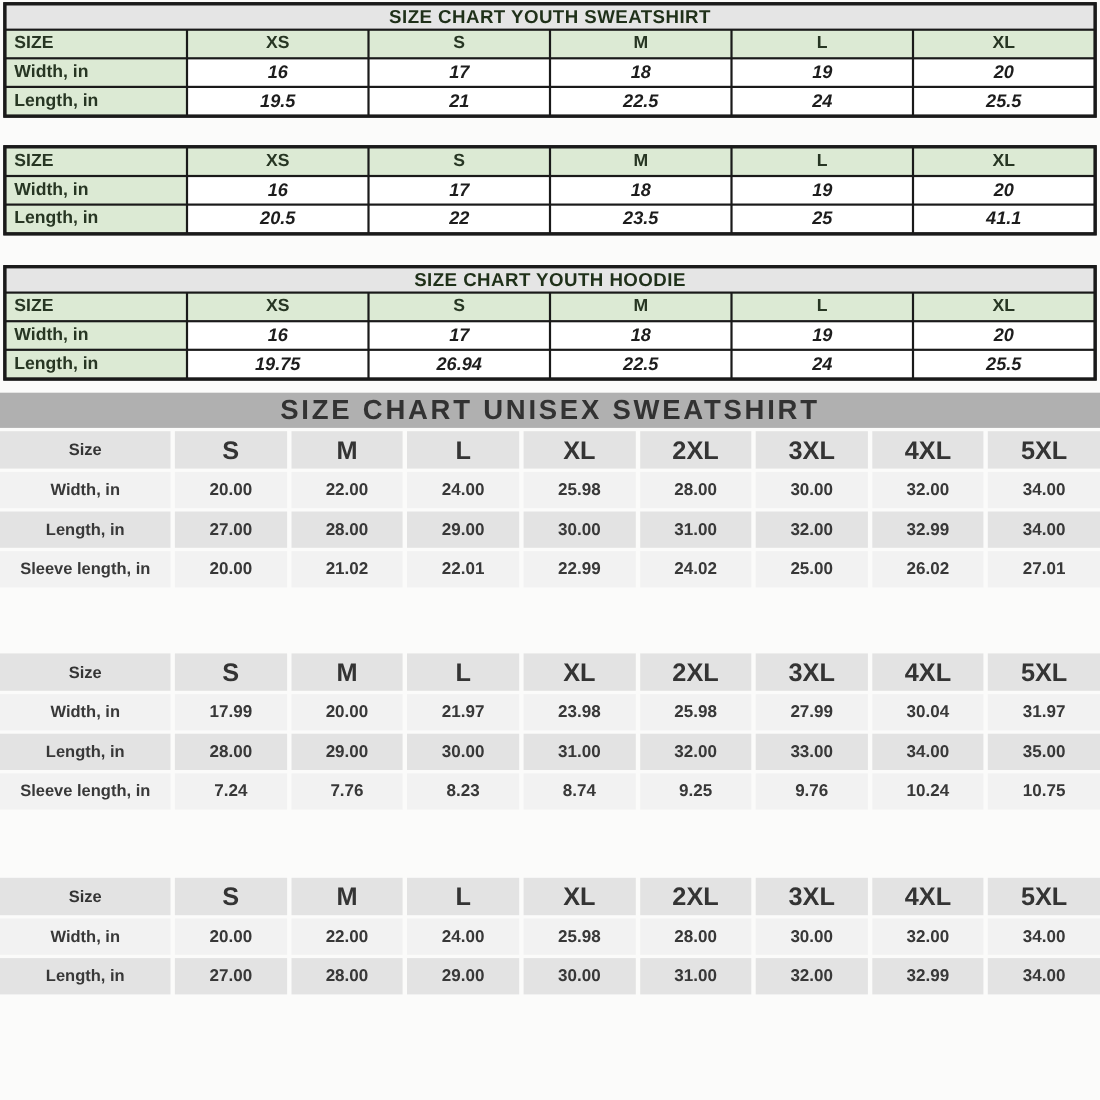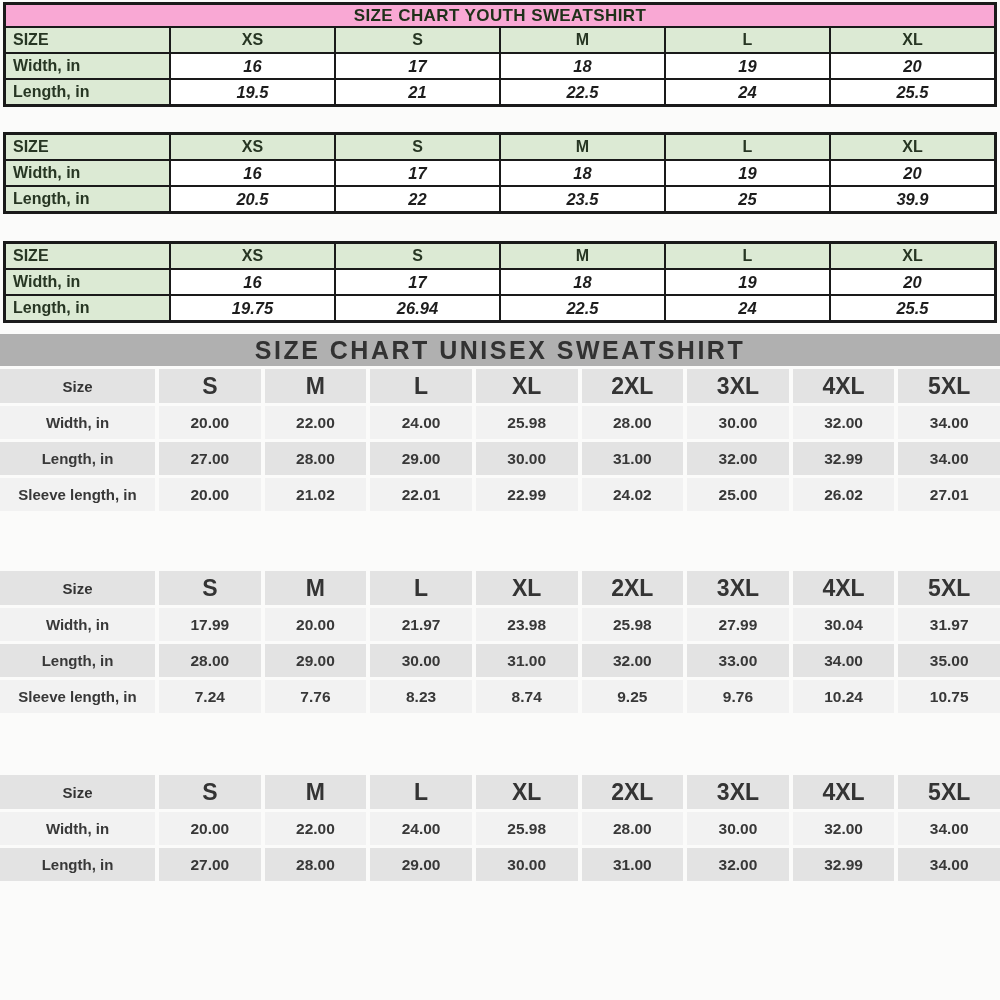--- a/index.html
+++ b/index.html
@@ -11,21 +11,21 @@
   .ytable {
     margin:0 3px;
     border:3px solid #1a1a1a;
     background:#1a1a1a;
     display:grid;
     grid-template-columns:163px repeat(5, 1fr);
     gap:2px;
   }
   .y-title {
     grid-column:1 / -1;
-    background:#f9a8d4;
+    background:#e5e5e5;
     color:#1f3019;
     font-size:17px; font-weight:800; letter-spacing:.4px;
     display:flex; align-items:center; justify-content:center;
     height:21px;
   }
   .y-cell {
     display:flex; align-items:center; justify-content:center;
     height:24px;
     font-weight:800;
   }
@@ -109,27 +109,28 @@
         <div class="y-cell y-val">16</div>
         <div class="y-cell y-val">17</div>
         <div class="y-cell y-val">18</div>
         <div class="y-cell y-val">19</div>
         <div class="y-cell y-val">20</div>
         <div class="y-cell y-label">Length, in</div>
         <div class="y-cell y-val">20.5</div>
         <div class="y-cell y-val">22</div>
         <div class="y-cell y-val">23.5</div>
         <div class="y-cell y-val">25</div>
-        <div class="y-cell y-val">39.9</div>
+        <div class="y-cell y-val">41.1</div>
       </div>
     </div>
   <div class="sp-c"></div>
 
   <div id="youth-2">
       <div class="ytable">
+        <div class="y-title">SIZE CHART YOUTH HOODIE</div>
         <div class="y-cell y-head first">SIZE</div>
         <div class="y-cell y-head">XS</div>
         <div class="y-cell y-head">S</div>
         <div class="y-cell y-head">M</div>
         <div class="y-cell y-head">L</div>
         <div class="y-cell y-head">XL</div>
         <div class="y-cell y-label">Width, in</div>
         <div class="y-cell y-val">16</div>
         <div class="y-cell y-val">17</div>
         <div class="y-cell y-val">18</div>

